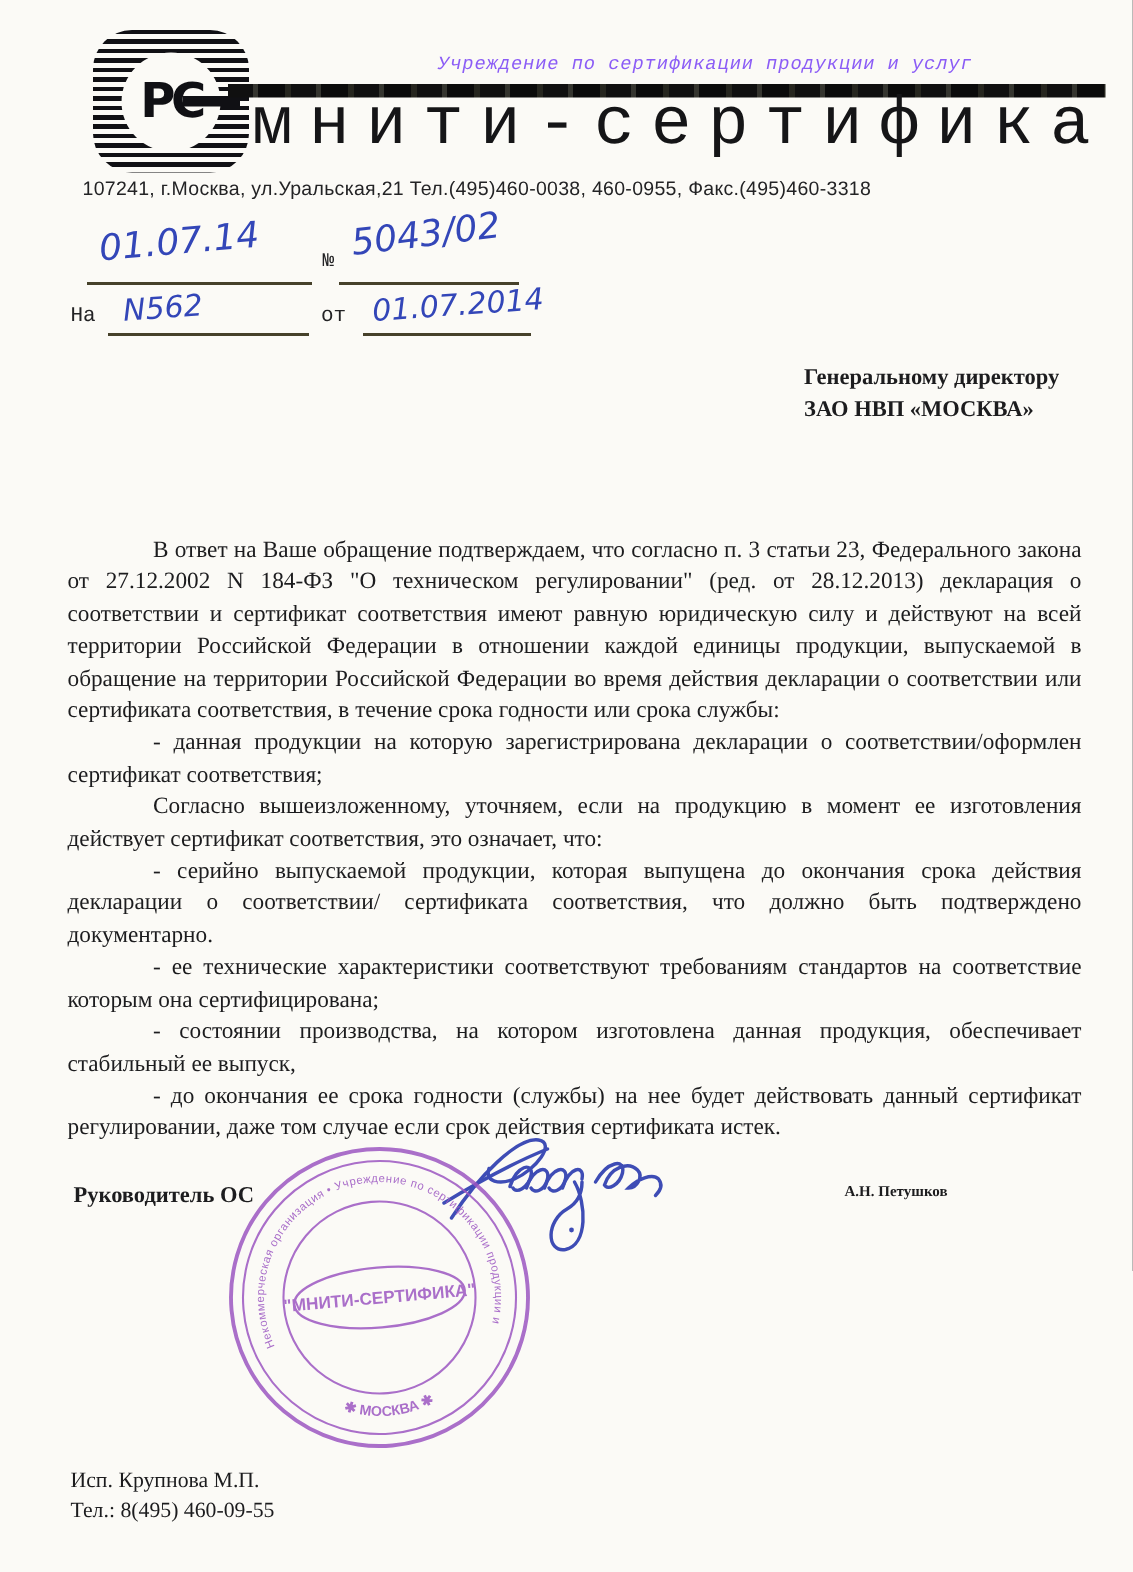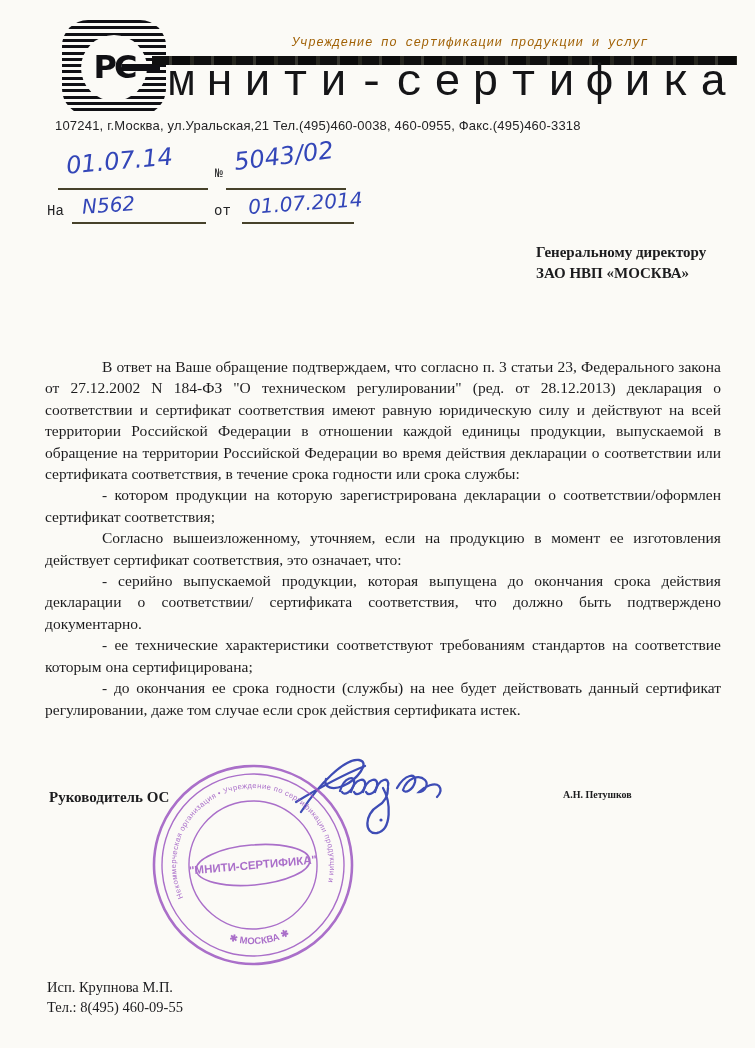--- a/index.html
+++ b/index.html
@@ -27,21 +27,21 @@
     font-family:"DejaVu Sans", sans-serif;font-weight:bold;
     font-size:32px;letter-spacing:-3px;color:#101014;
     transform:translateY(-1px);
   }
   .logo-tbar{
     position:absolute;left:60px;top:44px;width:38px;height:7px;background:#101014;
   }
   .tagline{
     position:absolute;left:292px;top:36px;
     font-family:"Liberation Mono", monospace;
-    font-style:italic;font-size:12.5px;color:#a16207;
+    font-style:italic;font-size:12.5px;color:#8b5cf6;
     letter-spacing:0.6px;white-space:nowrap;
   }
   .header-bar{
     position:absolute;left:152px;top:56px;width:585px;height:9px;
     background:repeating-linear-gradient(90deg,#101010 0 17px,#35352f 17px 20px,#0b0b0b 20px 38px,#26261f 38px 42px);
   }
   .org-title{
     position:absolute;left:168px;top:61px;
     font-family:"Liberation Mono", monospace;
     font-size:45px;font-weight:normal;color:#151517;
@@ -133,24 +133,25 @@
   <div class="u-line ul-3"></div>
   <div class="u-line ul-4"></div>
 
   <div class="recipient">
     <div>Генеральному директору</div>
     <div>ЗАО НВП «МОСКВА»</div>
   </div>
 
   <div class="body-text">
     <p>В ответ на Ваше обращение подтверждаем, что согласно п. 3 статьи 23, Федерального закона от 27.12.2002 N 184-ФЗ "О техническом регулировании" (ред. от 28.12.2013) декларация о соответствии и сертификат соответствия имеют равную юридическую силу и действуют на всей территории Российской Федерации в отношении каждой единицы продукции, выпускаемой в обращение на территории Российской Федерации во время действия декларации о соответствии или сертификата соответствия, в течение срока годности или срока службы:</p>
-    <p>- котором продукции на которую зарегистрирована декларации о соответствии/оформлен сертификат соответствия;</p>
+    <p>- данная продукции на которую зарегистрирована декларации о соответствии/оформлен сертификат соответствия;</p>
     <p>Согласно вышеизложенному, уточняем, если на продукцию в момент ее изготовления действует сертификат соответствия, это означает, что:</p>
     <p>- серийно выпускаемой продукции, которая выпущена до окончания срока действия декларации о соответствии/ сертификата соответствия, что должно быть подтверждено документарно.</p>
     <p>- ее технические характеристики соответствуют требованиям стандартов на соответствие которым она сертифицирована;</p>
+    <p>- состоянии производства, на котором изготовлена данная продукция, обеспечивает стабильный ее выпуск,</p>
     <p>- до окончания ее срока годности (службы) на нее будет действовать данный сертификат регулировании, даже  том случае если срок действия сертификата истек.</p>
   </div>
 
   <div class="sig-label-left">Руководитель ОС</div>
   <div class="sig-name-right">А.Н. Петушков</div>
 
   <svg class="signature-svg" width="172" height="102" viewBox="0 0 172 102">
     <g fill="none" stroke="#2e3eb0" stroke-width="2.3" stroke-linecap="round" opacity="0.92">
       <path d="M 3,52 C 26,38 52,24 72,16"></path>
       <path d="M 8,62 C 26,34 52,8 66,10 C 78,12 64,30 50,36 C 40,40 30,38 33,29"></path>

